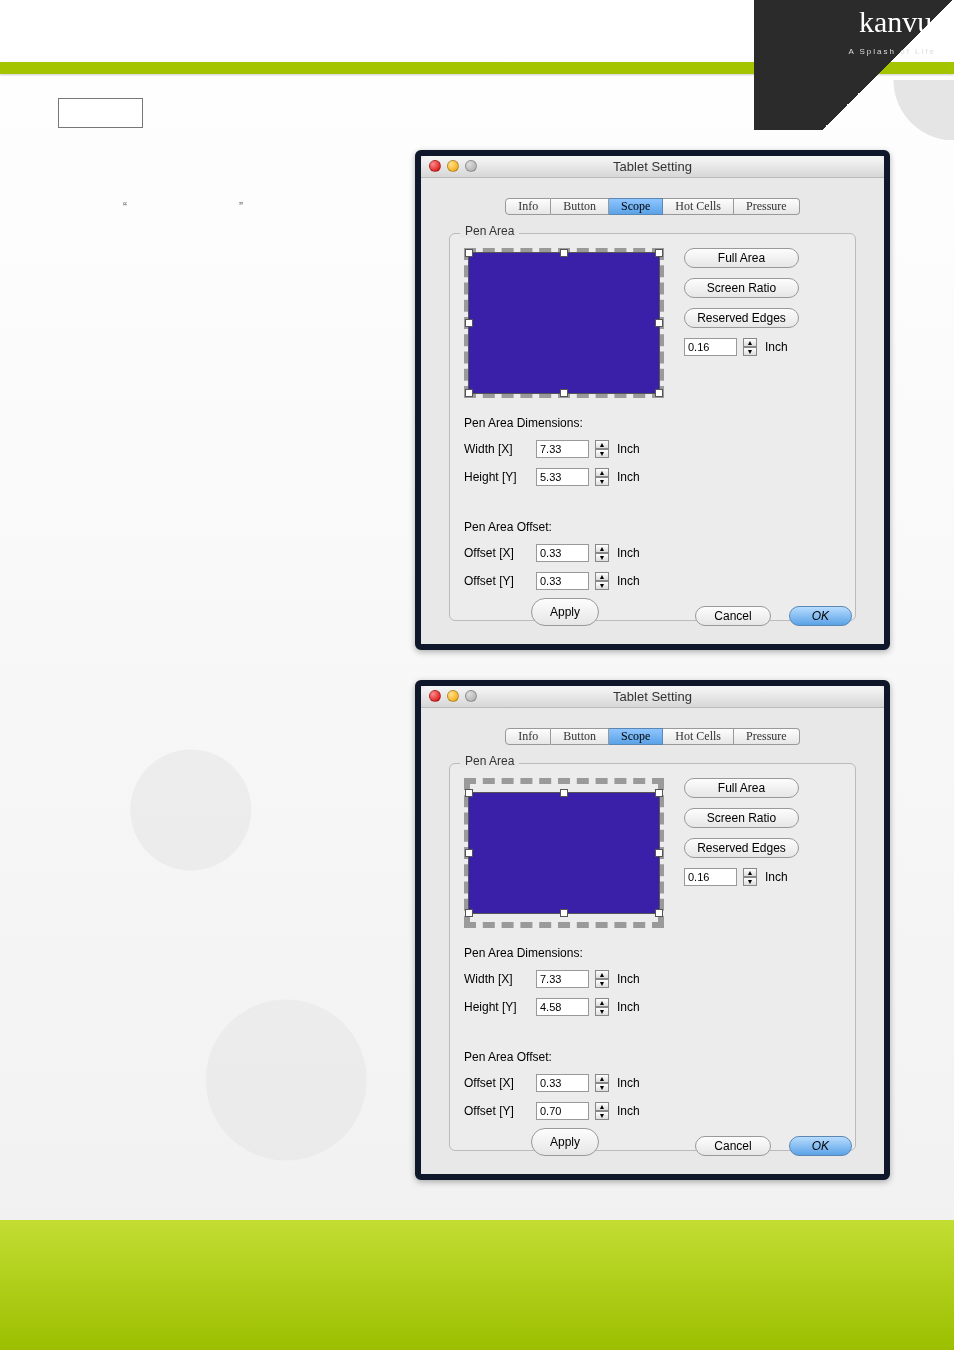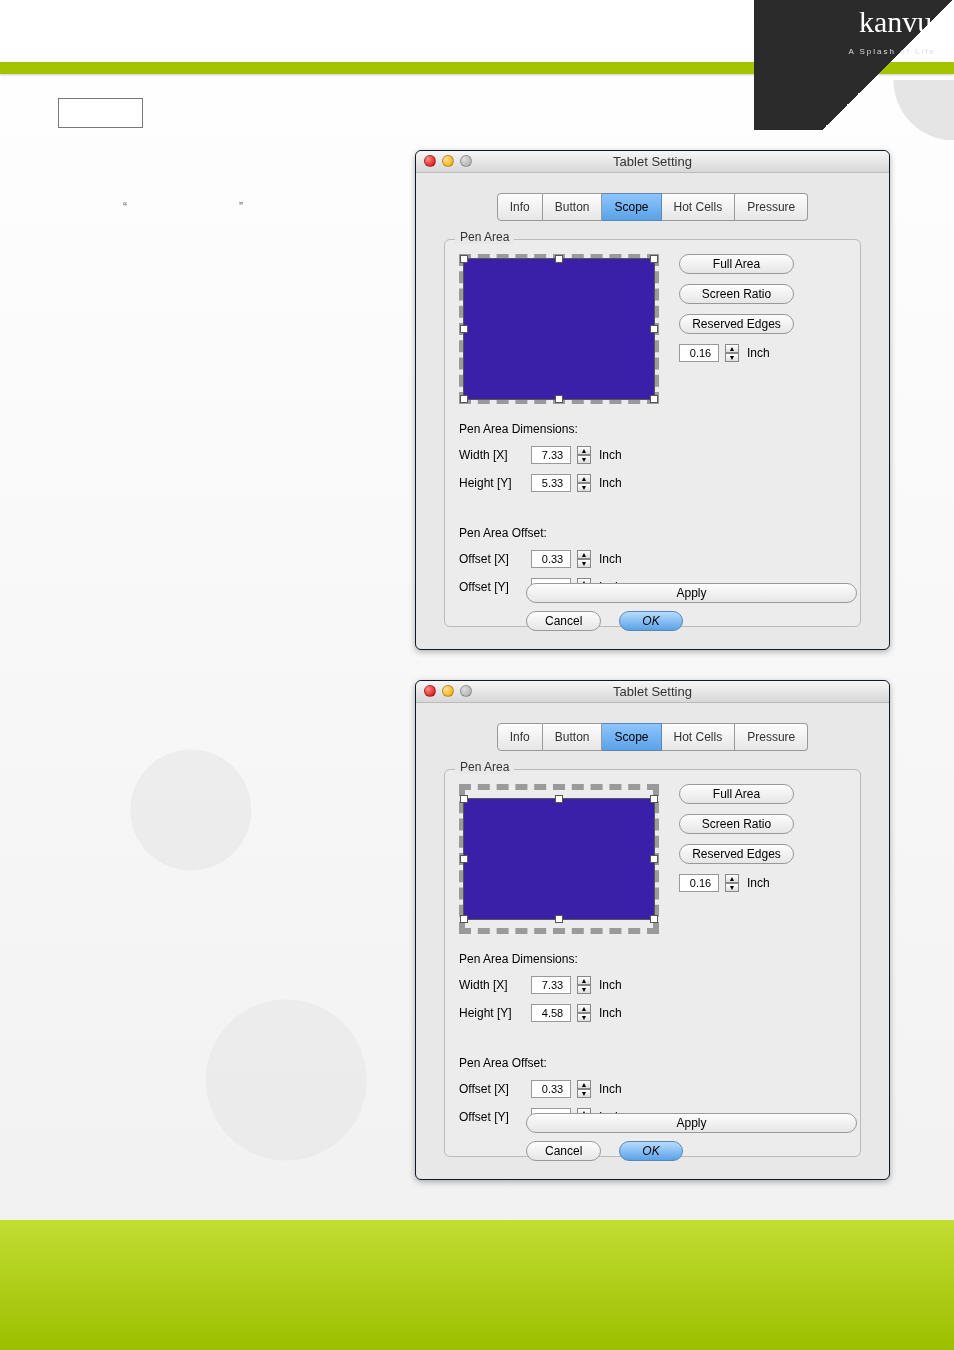--- a/index.html
+++ b/index.html
@@ -78,21 +78,21 @@
     color: #666;
     width:120px;
     display:flex;
     justify-content:space-between;
   }
   
   .dialog {
     position: absolute;
     width: 475px;
     background: #e8e8e8;
-    border: 1px solid #0f172a;
+    border: 6px solid #0f172a;
     border-radius: 6px;
     box-shadow: 0 2px 6px rgba(0,0,0,0.3);
   }
   .dialog.one { top: 150px; left: 415px; height: 500px; }
   .dialog.two { top: 680px; left: 415px; height: 500px; }
   .titlebar {
     height: 22px;
     background: linear-gradient(#f7f7f7, #d7d7d7);
     border-bottom: 1px solid #bbb;
     border-radius: 6px 6px 0 0;
@@ -113,26 +113,27 @@
     line-height: 22px;
     color: #333;
   }
   .tabs {
     display: flex;
     justify-content: center;
     margin-top: 20px;
   }
   .tab {
     font-size: 12px;
-    padding: 6px 12px;
+    padding: 0 12px;
     background: linear-gradient(#fdfdfd, #e6e6e6);
     border: 1px solid #999;
     border-left: none;
     color: #333;
     cursor: pointer;
+    font-family: Liberation Serif, serif;
   }
   .tab:first-child { border-left:1px solid #999; border-radius: 4px 0 0 4px; }
   .tab:last-child { border-radius: 0 4px 4px 0; }
   .tab.active {
     background: linear-gradient(#8fc5ff, #5aa2e6);
     color: #000;
     border-color: #5a87b4;
   }
   .panel {
     margin: 18px 28px 0 28px;
@@ -176,24 +177,24 @@
     padding: 2px 0;
     margin-bottom: 10px;
     border-radius: 14px;
     border: 1px solid #999;
     background: linear-gradient(#fdfdfd, #e6e6e6);
     text-align: center;
     cursor: pointer;
   }
   .stepper-row { display:flex; align-items:center; gap:6px; font-size:12px; }
   .stepper-input {
-    width: 40px; height: 18px;
+    width: 53px; height: 18px;
     border:1px solid #999;
     font-size:11px;
-    text-align:center;
+    text-align:left;
     padding-left:3px;
     background:#fff;
   }
   .stepper {
     display:flex; flex-direction:column;
     width:14px;
   }
   .stepper button {
     height:9px; font-size:7px; line-height:6px;
     padding:0; border:1px solid #888;
@@ -210,21 +211,20 @@
   .dims .hdr { margin-bottom:10px; }
   .dims .row { display:flex; align-items:center; gap:6px; margin-bottom:10px; }
   .dims .lbl { width:66px; }
   .unit { margin-left:2px; }
   .footer-btns {
     position: absolute;
     left: 0; right: 0; bottom: 18px;
     display:flex;
     justify-content:space-between;
     padding: 0 32px 0 110px;
-    flex-direction: column;
   }
   .mac-btn {
     font-size: 12px;
     padding: 2px 18px;
     border-radius: 14px;
     border: 1px solid #999;
     background: linear-gradient(#fdfdfd, #e6e6e6);
     cursor:pointer;
   }
   .mac-btn.primary {

